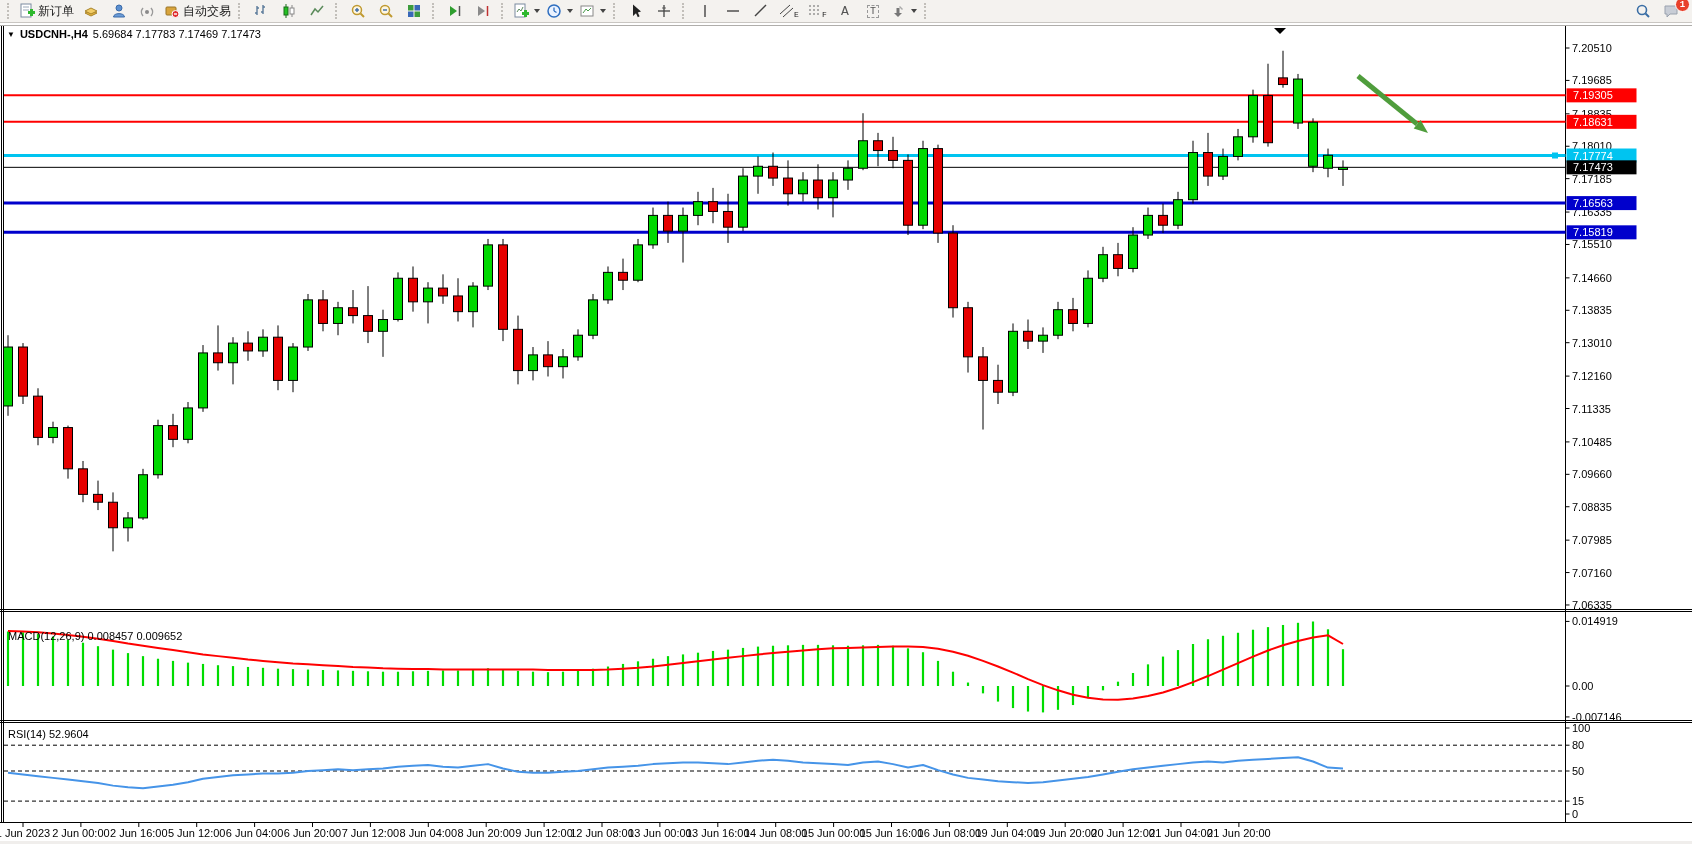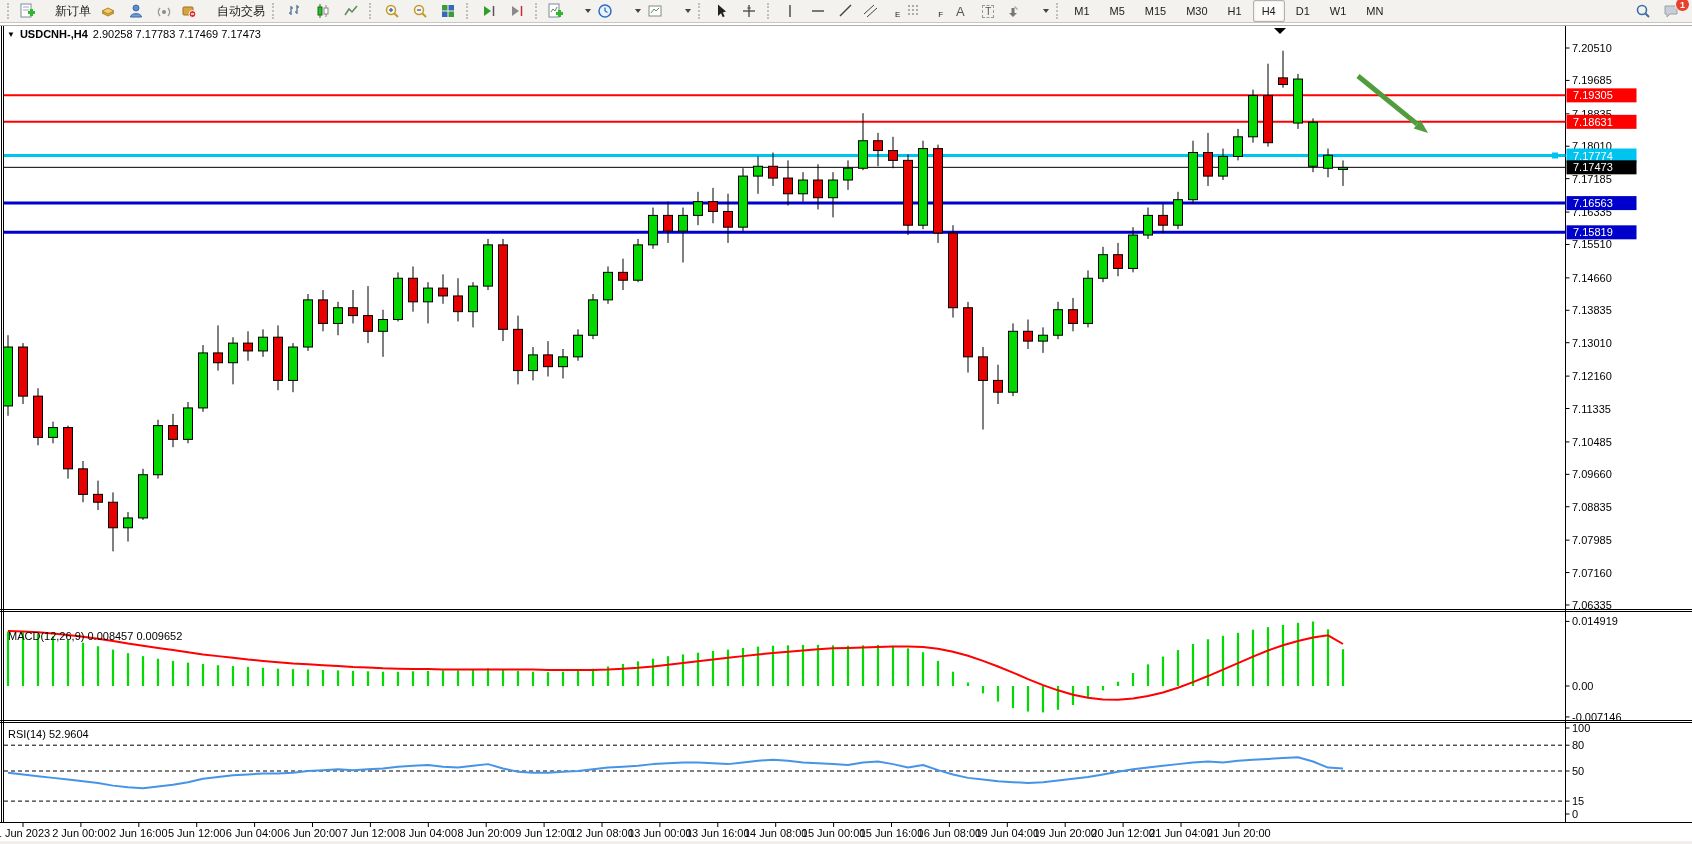--- a/index.html
+++ b/index.html
@@ -2,21 +2,21 @@
 <html><head>
 <meta charset="utf-8">
 <style>
   html,body{margin:0;padding:0;background:#fff;width:1692px;height:844px;overflow:hidden;
     font-family:"Liberation Sans",sans-serif;-webkit-font-smoothing:antialiased;}
   
   .toolbar{position:absolute;top:0;left:0;width:1692px;height:23px;background:#f4f2ef;
     border-bottom:1px solid #c9c6c2;display:flex;align-items:center;padding:0 3px;box-sizing:border-box;}
   .grip{width:3px;height:16px;margin:0 4px;border-left:2px dotted #c2bfba;}
   .tbtn{height:20px;min-width:22px;display:flex;align-items:center;justify-content:center;
-    gap:20px;padding:0 2px;border:1px solid transparent;border-radius:2px;font-size:12px;color:#1a1a1a;}
+    gap:3px;padding:0 2px;border:1px solid transparent;border-radius:2px;font-size:12px;color:#1a1a1a;font-family:Liberation Mono, monospace;}
   .tbtn .lbl{font-size:12px;white-space:nowrap;}
   .chev{width:0;height:0;border-left:3px solid transparent;border-right:3px solid transparent;
     border-top:4px solid #444;margin-left:2px;}
   .tf-btn{height:18px;padding:1px 8px;font-size:11px;color:#222;display:flex;align-items:center;
     border:1px solid transparent;border-radius:2px;}
   .tf-btn.active{background:#fcfbf9;border:1px solid #b4b1ab;box-shadow:inset 0 0 2px #d8d5d0;}
   .spacer{flex:1;}
   .badge{position:absolute;top:-4px;right:-6px;width:13px;height:13px;border-radius:50%;
     background:#e8402a;color:#fff;font-size:9px;font-weight:bold;display:flex;align-items:center;
     justify-content:center;border:1px solid #fff;}
@@ -234,31 +234,20 @@
   <div class="tbtn">
     <svg width="16" height="16">
       <polygon points="4,10 8,14 12,10 9.5,10 9.5,5 6.5,5 6.5,10" fill="#777"></polygon>
       <polygon points="10,3 13,6 12,7 9,4" fill="#aaa"></polygon>
     </svg>
     <span class="chev"></span>
   </div>
 
   <div class="grip"></div>
 
-  <div id="tf-group" style="display:flex;align-items:center;gap:2px;">
-      <div class="tf-btn">M1</div>
-      <div class="tf-btn">M5</div>
-      <div class="tf-btn">M15</div>
-      <div class="tf-btn">M30</div>
-      <div class="tf-btn">H1</div>
-      <div class="tf-btn active">H4</div>
-      <div class="tf-btn">D1</div>
-      <div class="tf-btn">W1</div>
-      <div class="tf-btn">MN</div>
-    </div>
 
   <div class="spacer"></div>
 
   <div class="tbtn">
     <svg width="16" height="16">
       <circle cx="7" cy="7" r="4.5" fill="none" stroke="#3a6ea5" stroke-width="1.6"></circle>
       <line x1="10.5" y1="10.5" x2="14" y2="14" stroke="#3a6ea5" stroke-width="2"></line>
     </svg>
   </div>
   <div class="tbtn" style="position:relative;margin-right:4px;">
@@ -266,21 +255,21 @@
       <path d="M2 3 h12 v8 h-7 l-3 3 v-3 h-2 Z" fill="#c8cdd6" stroke="#9aa2ae"></path>
     </svg>
     <span class="badge">1</span>
   </div>
 </div>
 
 <div class="chart">
   <div class="chart-title">
     <span class="tri">▼</span>
     <span style="font-weight:bold;">USDCNH-,H4</span>
-    <span>2.90258 7.17783 7.17469 7.17473</span>
+    <span>5.69684 7.17783 7.17469 7.17473</span>
   </div>
   <div class="ind-label" id="macd-label">MACD(12,26,9) 0.008457 0.009652</div>
   <div class="ind-label" id="rsi-label">RSI(14) 52.9604</div>
   <svg id="chart-svg" width="1692" height="821">
       <g>
         <line x1="0" y1="2.5" x2="1692" y2="2.5" stroke="#b0aeab"></line>
         <line x1="1.5" y1="3" x2="1.5" y2="799" stroke="#000"></line>
         <line x1="3.5" y1="3" x2="3.5" y2="799" stroke="#000"></line>
         <line x1="1565.5" y1="3" x2="1565.5" y2="799" stroke="#000"></line>
         <line x1="0" y1="586.5" x2="1692" y2="586.5" stroke="#000"></line>

